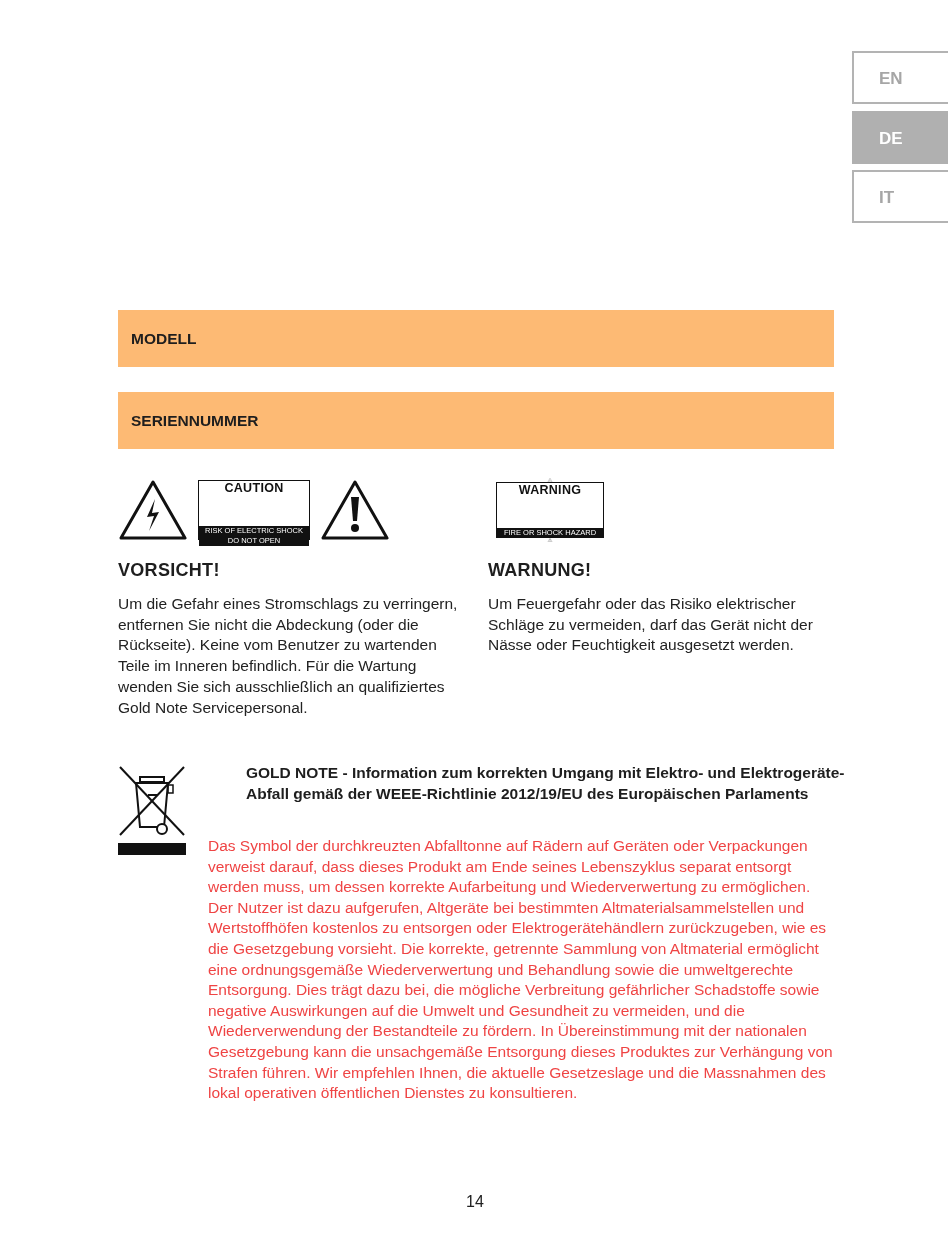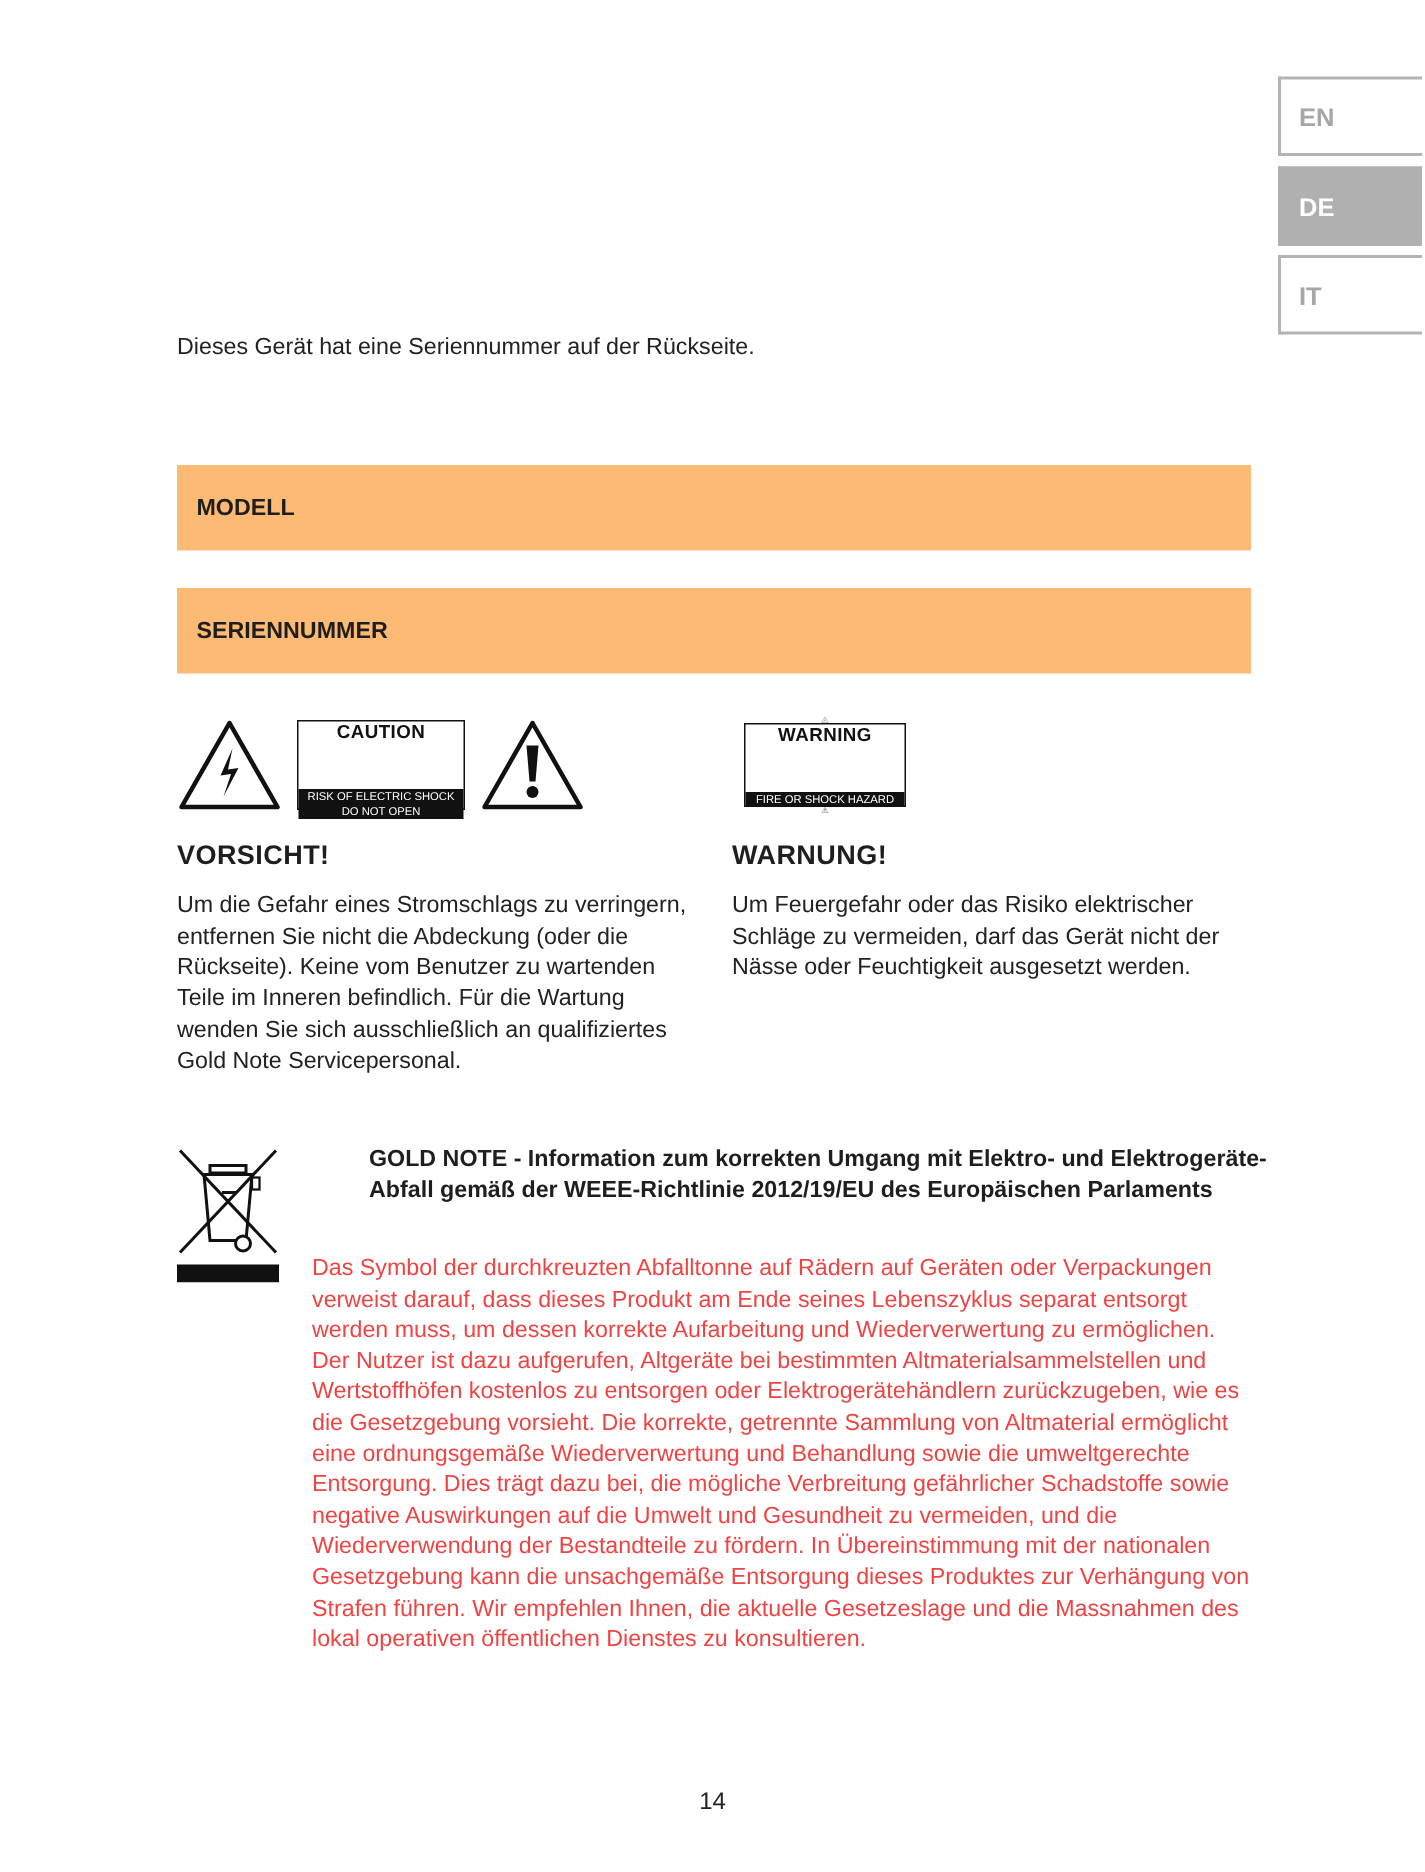--- a/index.html
+++ b/index.html
@@ -3,21 +3,21 @@
 <meta charset="utf-8">
 <style>
   html, body { margin: 0; padding: 0; background: #ffffff; }
   body { width: 950px; height: 1248px; position: relative; overflow: hidden;
          font-family: "Liberation Sans", "DejaVu Sans", sans-serif; color: #1e1e1e; }
 
   
   .lang-tab { position: absolute; left: 852px; width: 96px; height: 53px;
               border: 2px solid #b3b3b3; border-right: none; box-sizing: border-box;
               font-weight: bold; font-size: 17px; color: #a6a6a6;
-              padding-left: 12px; line-height: 51px; background: #fff; }
+              padding-left: 25px; line-height: 51px; background: #fff; }
   .lang-tab.active { background: #b0b0b0; color: #ffffff; border-color: #b0b0b0; }
 
   .intro { position: absolute; left: 118px; top: 221px; width: 700px;
            font-size: 15.5px; line-height: 21px; color: #222; }
 
   .field-box { position: absolute; left: 118px; width: 716px; height: 57px;
                background: #fdba74; box-sizing: border-box; padding-left: 13px;
                font-weight: bold; font-size: 15.5px; line-height: 57px; color: #1e1e1e; }
 
   .sign-row { position: absolute; top: 478px; height: 64px; display: flex; align-items: center; }
@@ -42,21 +42,20 @@
                  font-size: 16px; color: #222; }
 </style>
 </head>
 <body>
 
 <div class="lang-tab" style="top:51px;">EN</div>
 <div class="lang-tab active" style="top:111px;">DE</div>
 <div class="lang-tab" style="top:170px;">IT</div>
 
 <div class="intro">
-  <div>Dieses Gerät hat eine Seriennummer auf der Rückseite.</div>
 </div>
 
 <div class="field-box" style="top:310px;">
   <span>MODELL</span>
 </div>
 <div class="field-box" style="top:392px;">
   <span>SERIENNUMMER</span>
 </div>
 
 <div class="sign-row" style="left:118px;">

